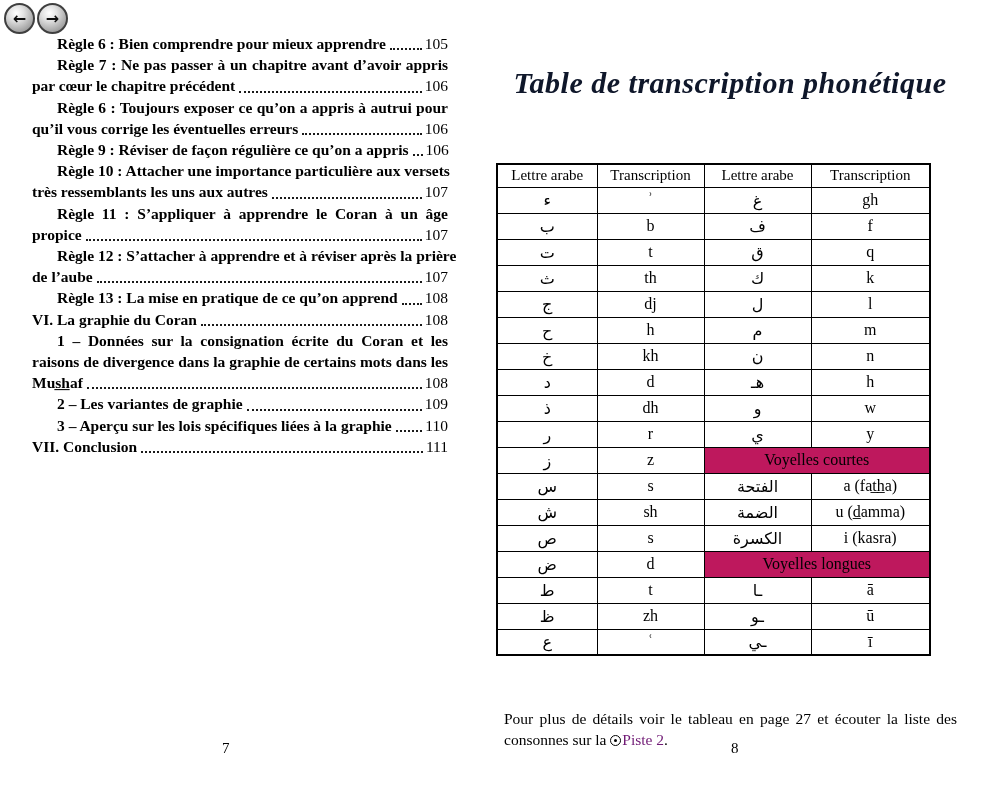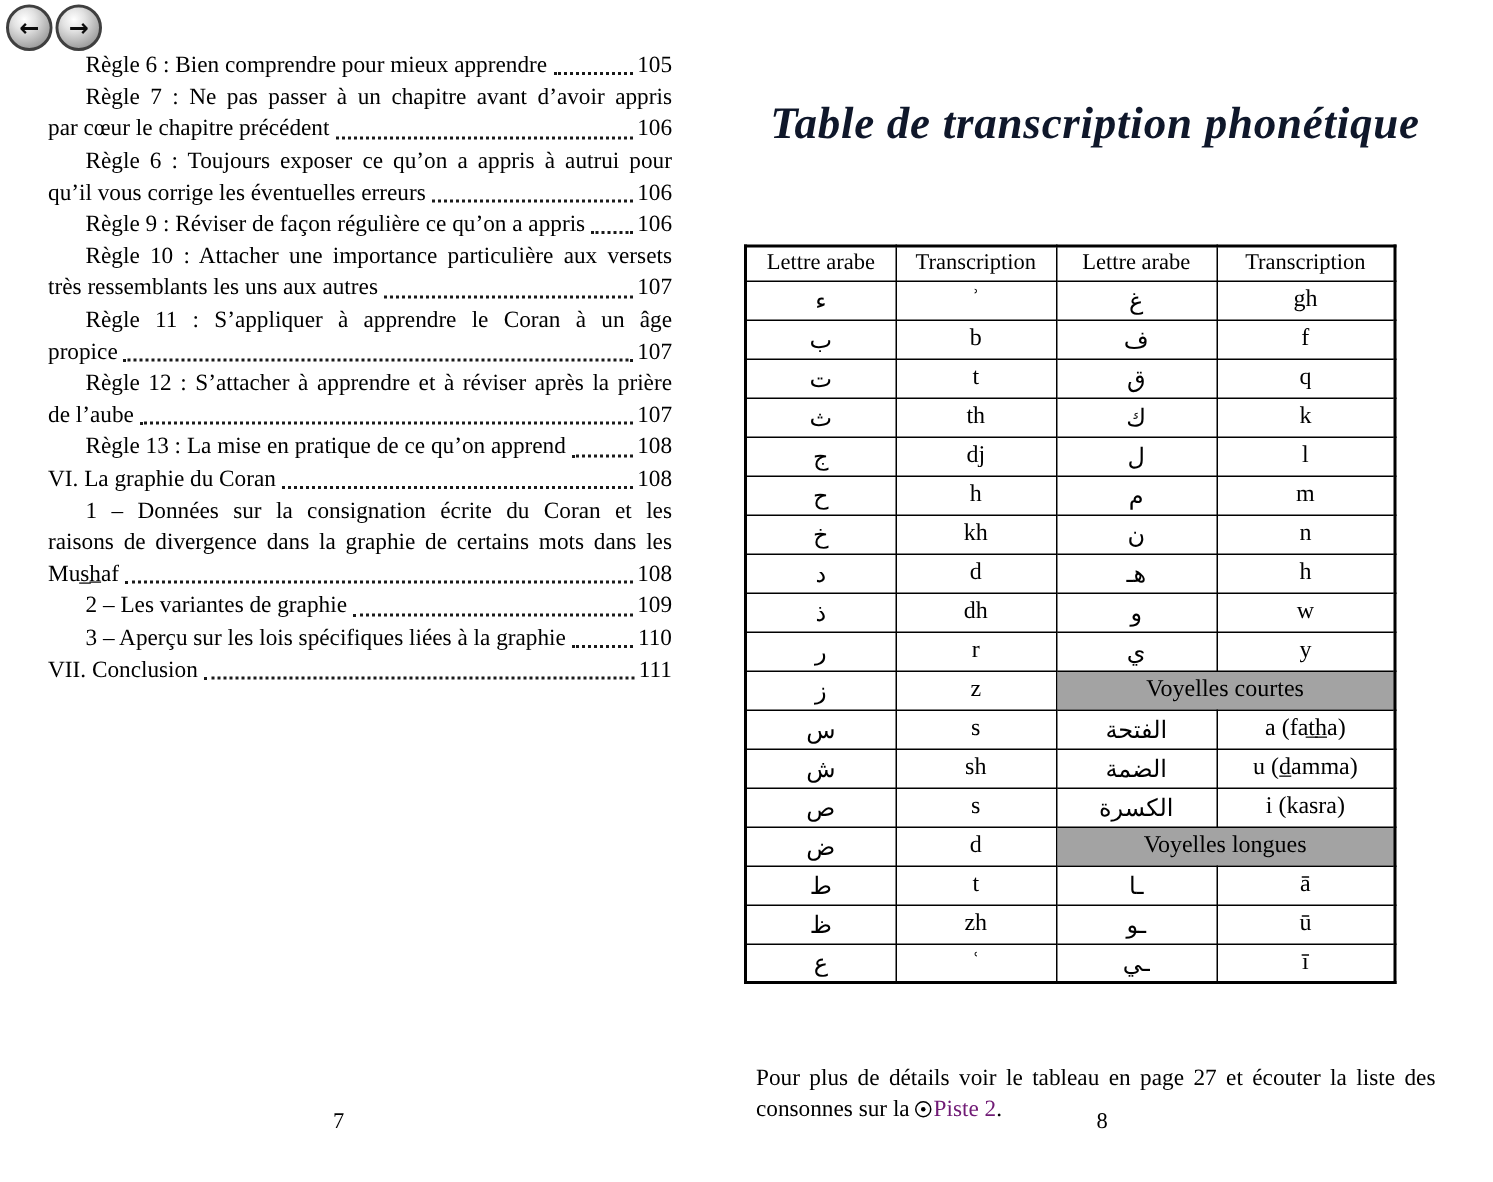--- a/index.html
+++ b/index.html
@@ -24,21 +24,21 @@
 
   
   .toc {
     position:absolute; left:32px; top:33px; width:416px;
     font-size:15.5px; line-height:21.2px;
   }
   .toc-line.has-page { display:flex; align-items:baseline; }
   .toc-line.has-page.indent { padding-left:25px; }
   .toc-line.fill { display:block; text-align:justify; text-align-last:justify; }
   .toc-line.fill.indent { text-indent:25px; }
-  .toc-text { white-space:nowrap; }
+  .toc-text { white-space:nowrap;font-weight:bold; }
   .leader {
     flex:1 1 auto; min-width:10px;
     border-bottom:2px dotted #1a1a1a;
     margin:0 3px 4px 4px; align-self:flex-end;
   }
   .toc-page { white-space:nowrap; }
 
   
   .title {
     position:absolute; left:504px; top:66px; width:452px;
@@ -53,21 +53,21 @@
   }
   table.phon th, table.phon td {
     border:1px solid #000; text-align:center; vertical-align:middle;
     padding:0; overflow:hidden;
   }
   table.phon th { height:23px; font-weight:normal; font-size:15px; }
   table.phon td { height:26px; font-size:16px; }
   td.ar { font-family:"DejaVu Sans", sans-serif; font-size:14.5px; }
   td.u  { text-underline-offset:3px; }
   td.small { font-size:14px;margin-top:36px; }
-  td.band { background:#a3a3a3; font-size:15px; }
+  td.band { background:#be185d; font-size:15px; }
 
   .footnote {
     position:absolute; left:504px; top:708px; width:453px;
     font-size:15.5px; line-height:21px;
   }
   .fn-line1 { text-align:justify; text-align-last:justify; }
   .track-icon {
     display:inline-block; width:11px; height:11px;
     border:1.5px solid #000; border-radius:50%;
     position:relative; top:1px; margin-right:1px;

